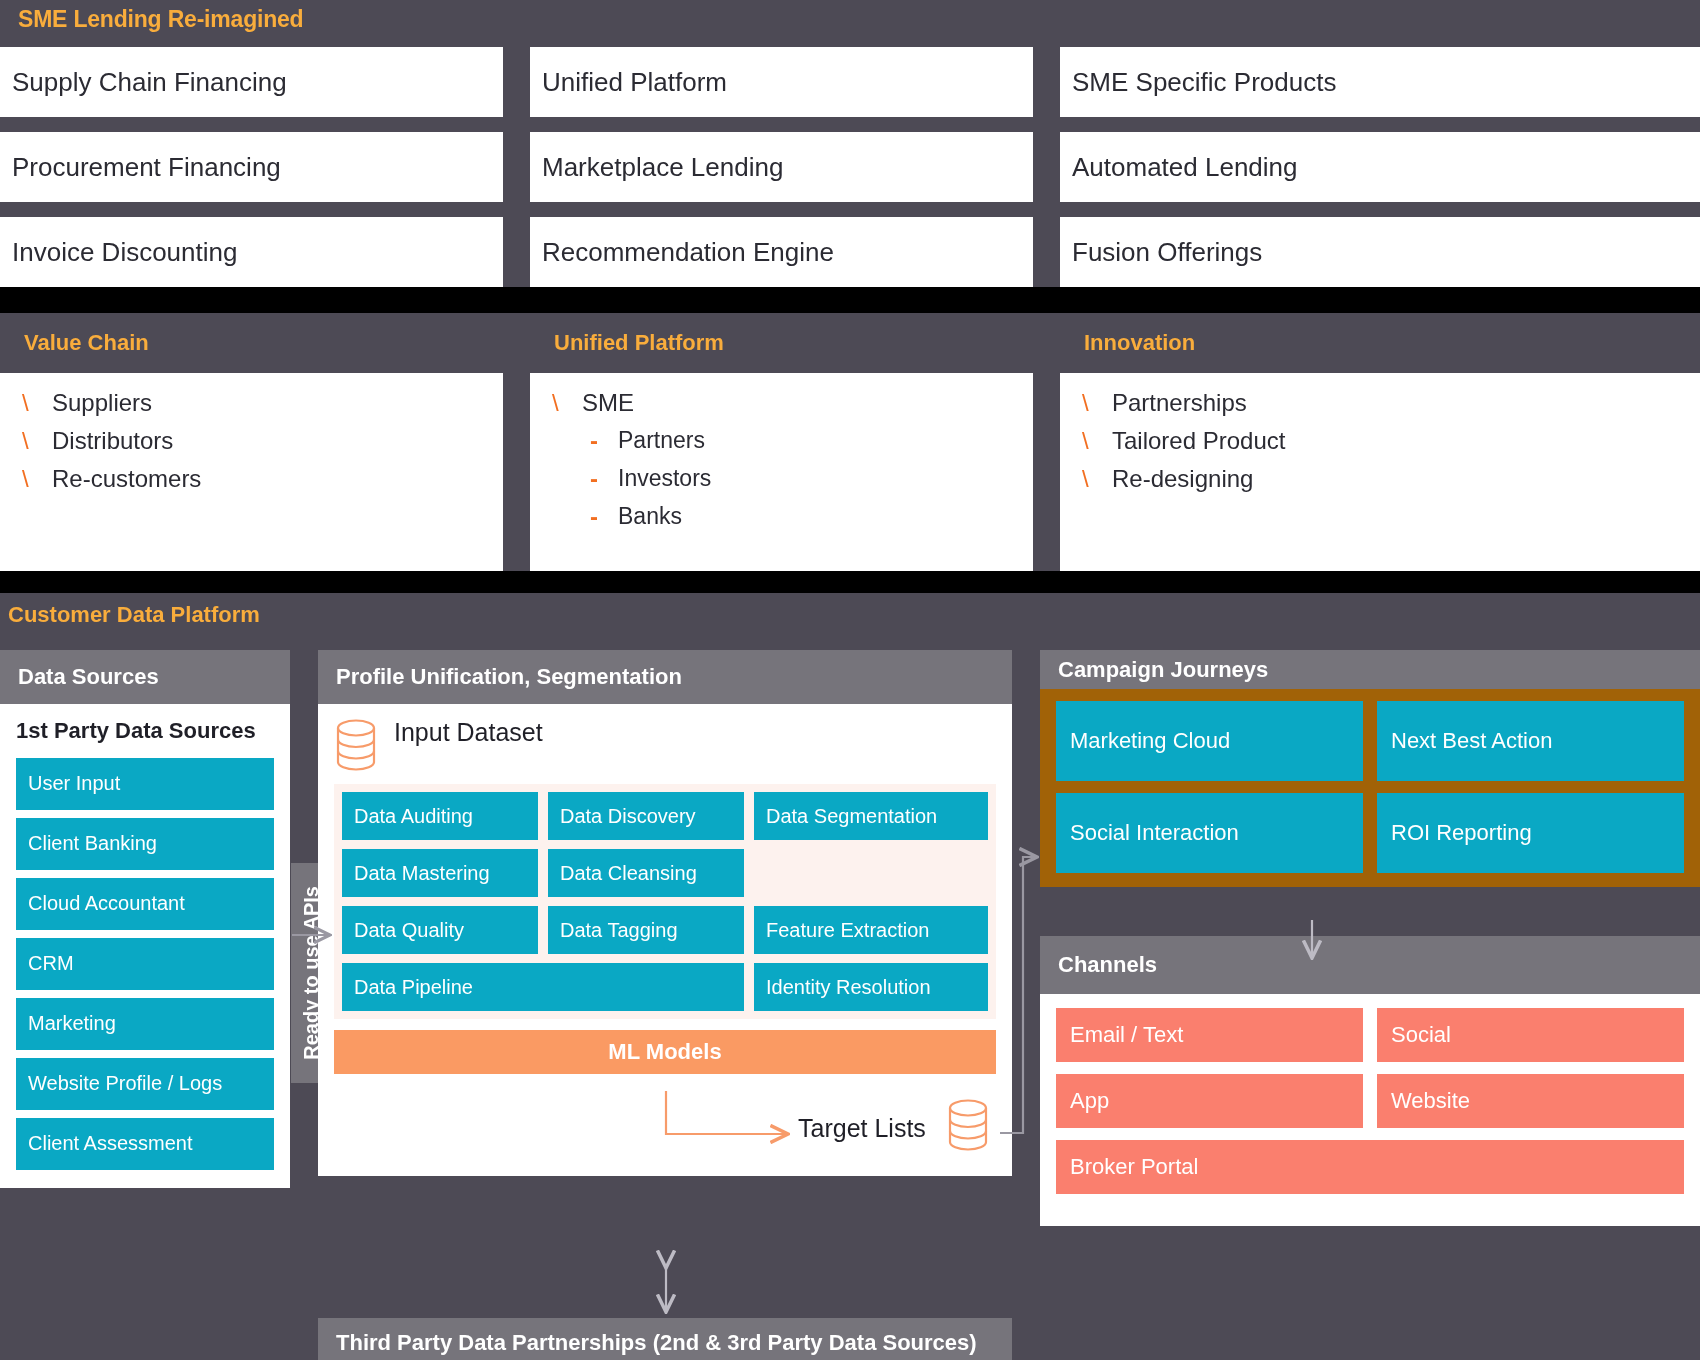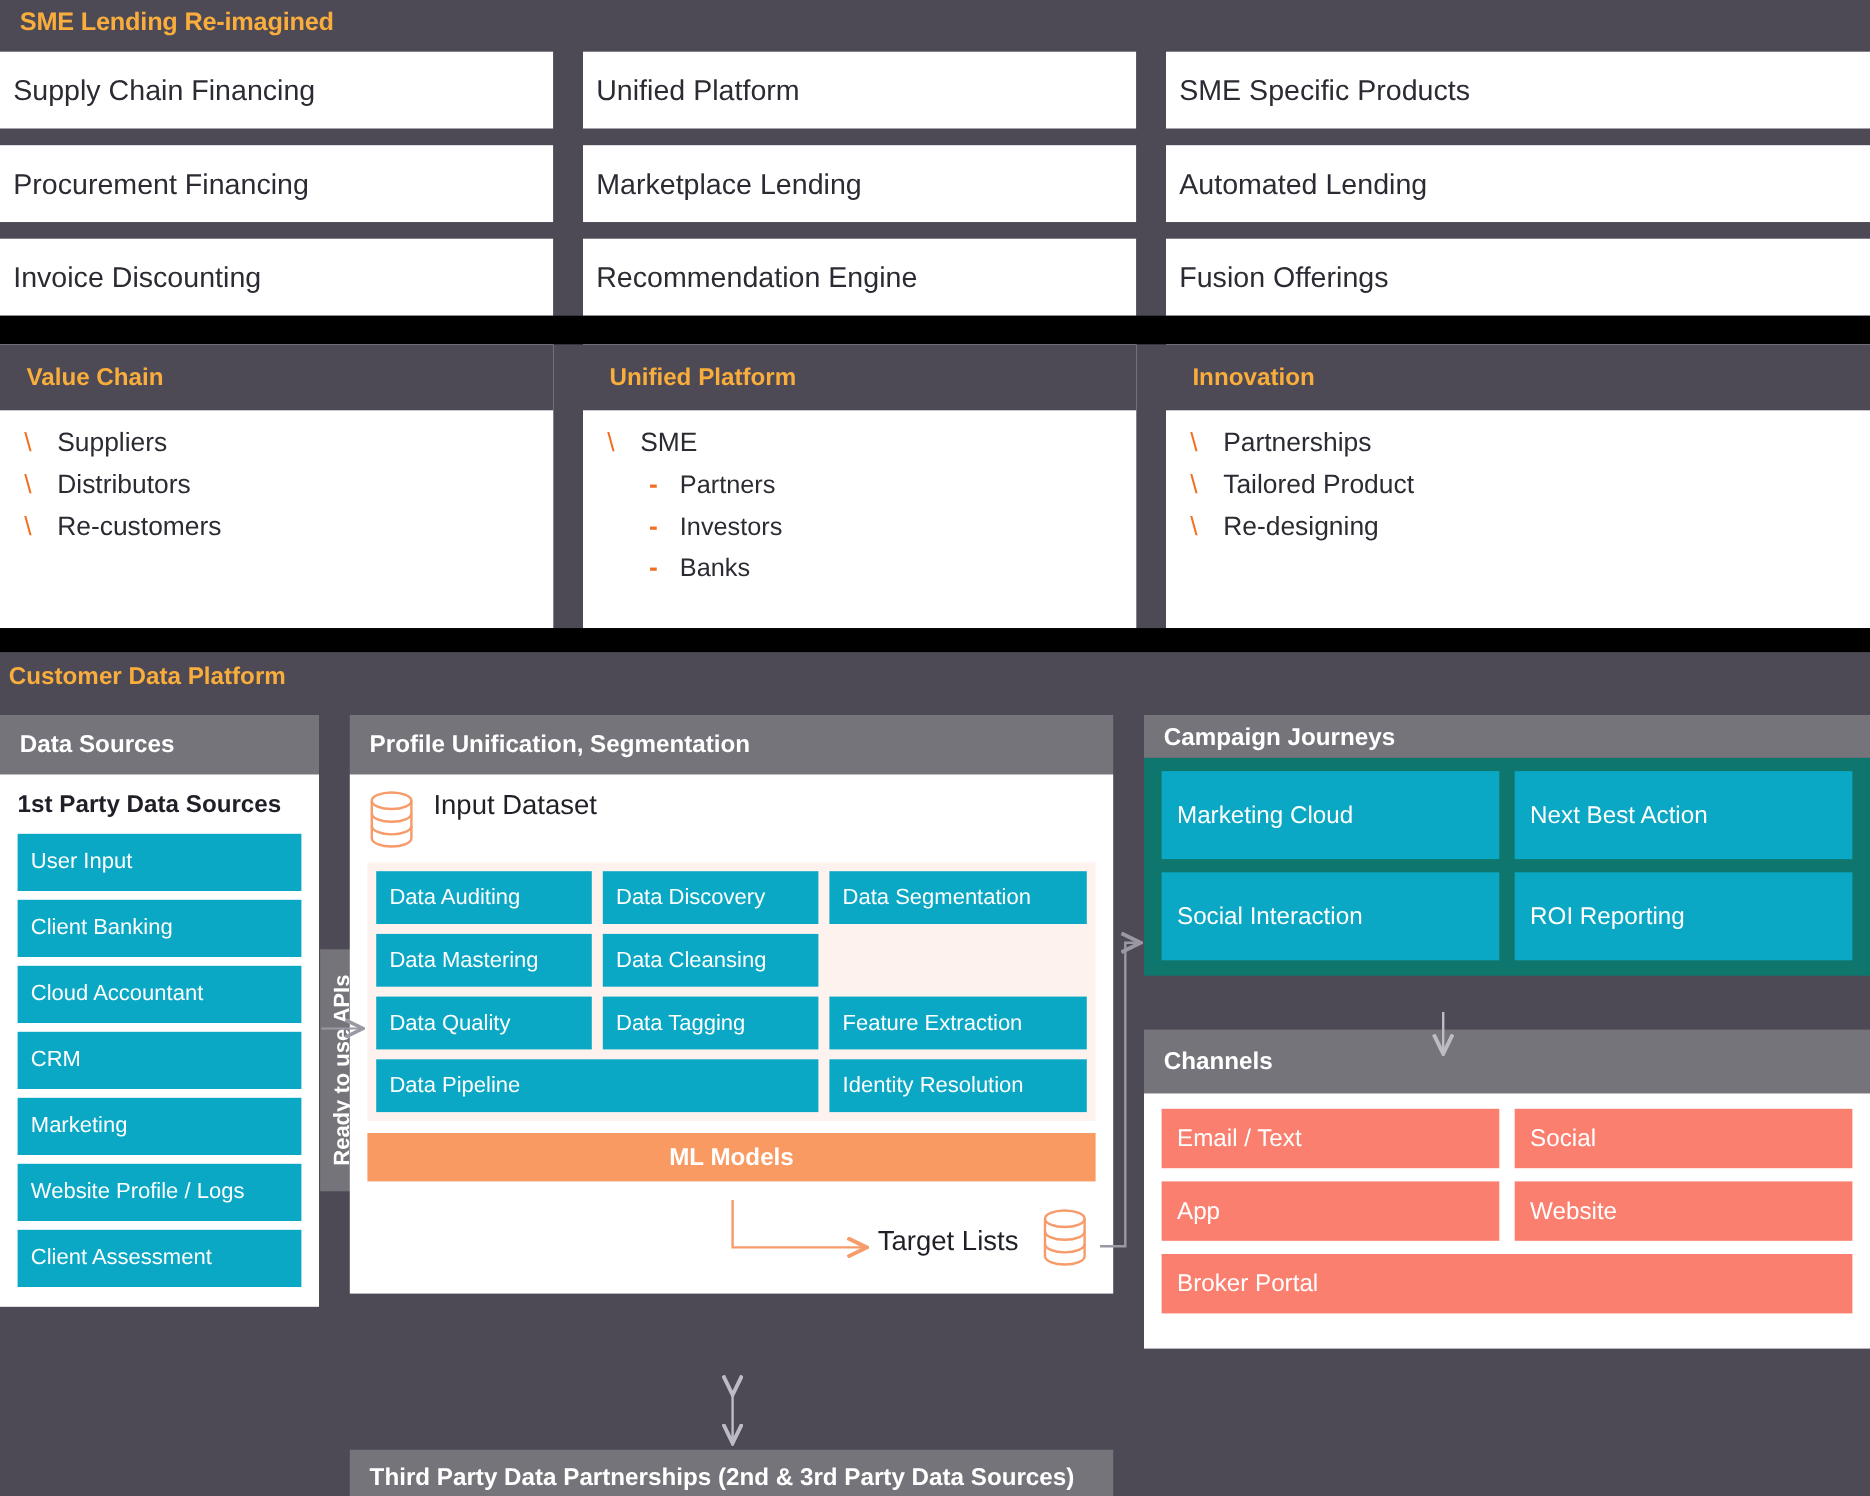--- a/index.html
+++ b/index.html
@@ -123,21 +123,21 @@
   
   .tp {
     position:absolute; left:318px; top:725px; width:694px; height:50px;
     background:#76747b; display:flex; align-items:center; padding-left:18px;
   }
   .tp span { color:#fff; font-size:22px; font-weight:bold; }
 
   
   .cj { position:absolute; left:1040px; top:57px; width:660px; }
   .cj .col-head { height:39px; }
-  .cj-body { background:#0f766e; padding:12px 16px 14px 16px; }
+  .cj-body { background:#a16207; padding:12px 16px 14px 16px; }
   .cj-row { display:flex; gap:14px; margin-bottom:12px; }
   .cj-cell {
     background:#0aa8c4; color:#fff; font-size:22px;
     height:80px; flex:1 1 0; display:flex; align-items:center; padding-left:14px;
   }
 
   .ch { position:absolute; left:1040px; top:343px; width:660px;border-radius:28px; }
   .ch .col-head { height:58px; }
   .ch-body { background:#fff; padding:14px 16px 16px 16px; }
   .ch-row { display:flex; gap:14px; margin-bottom:12px; }

